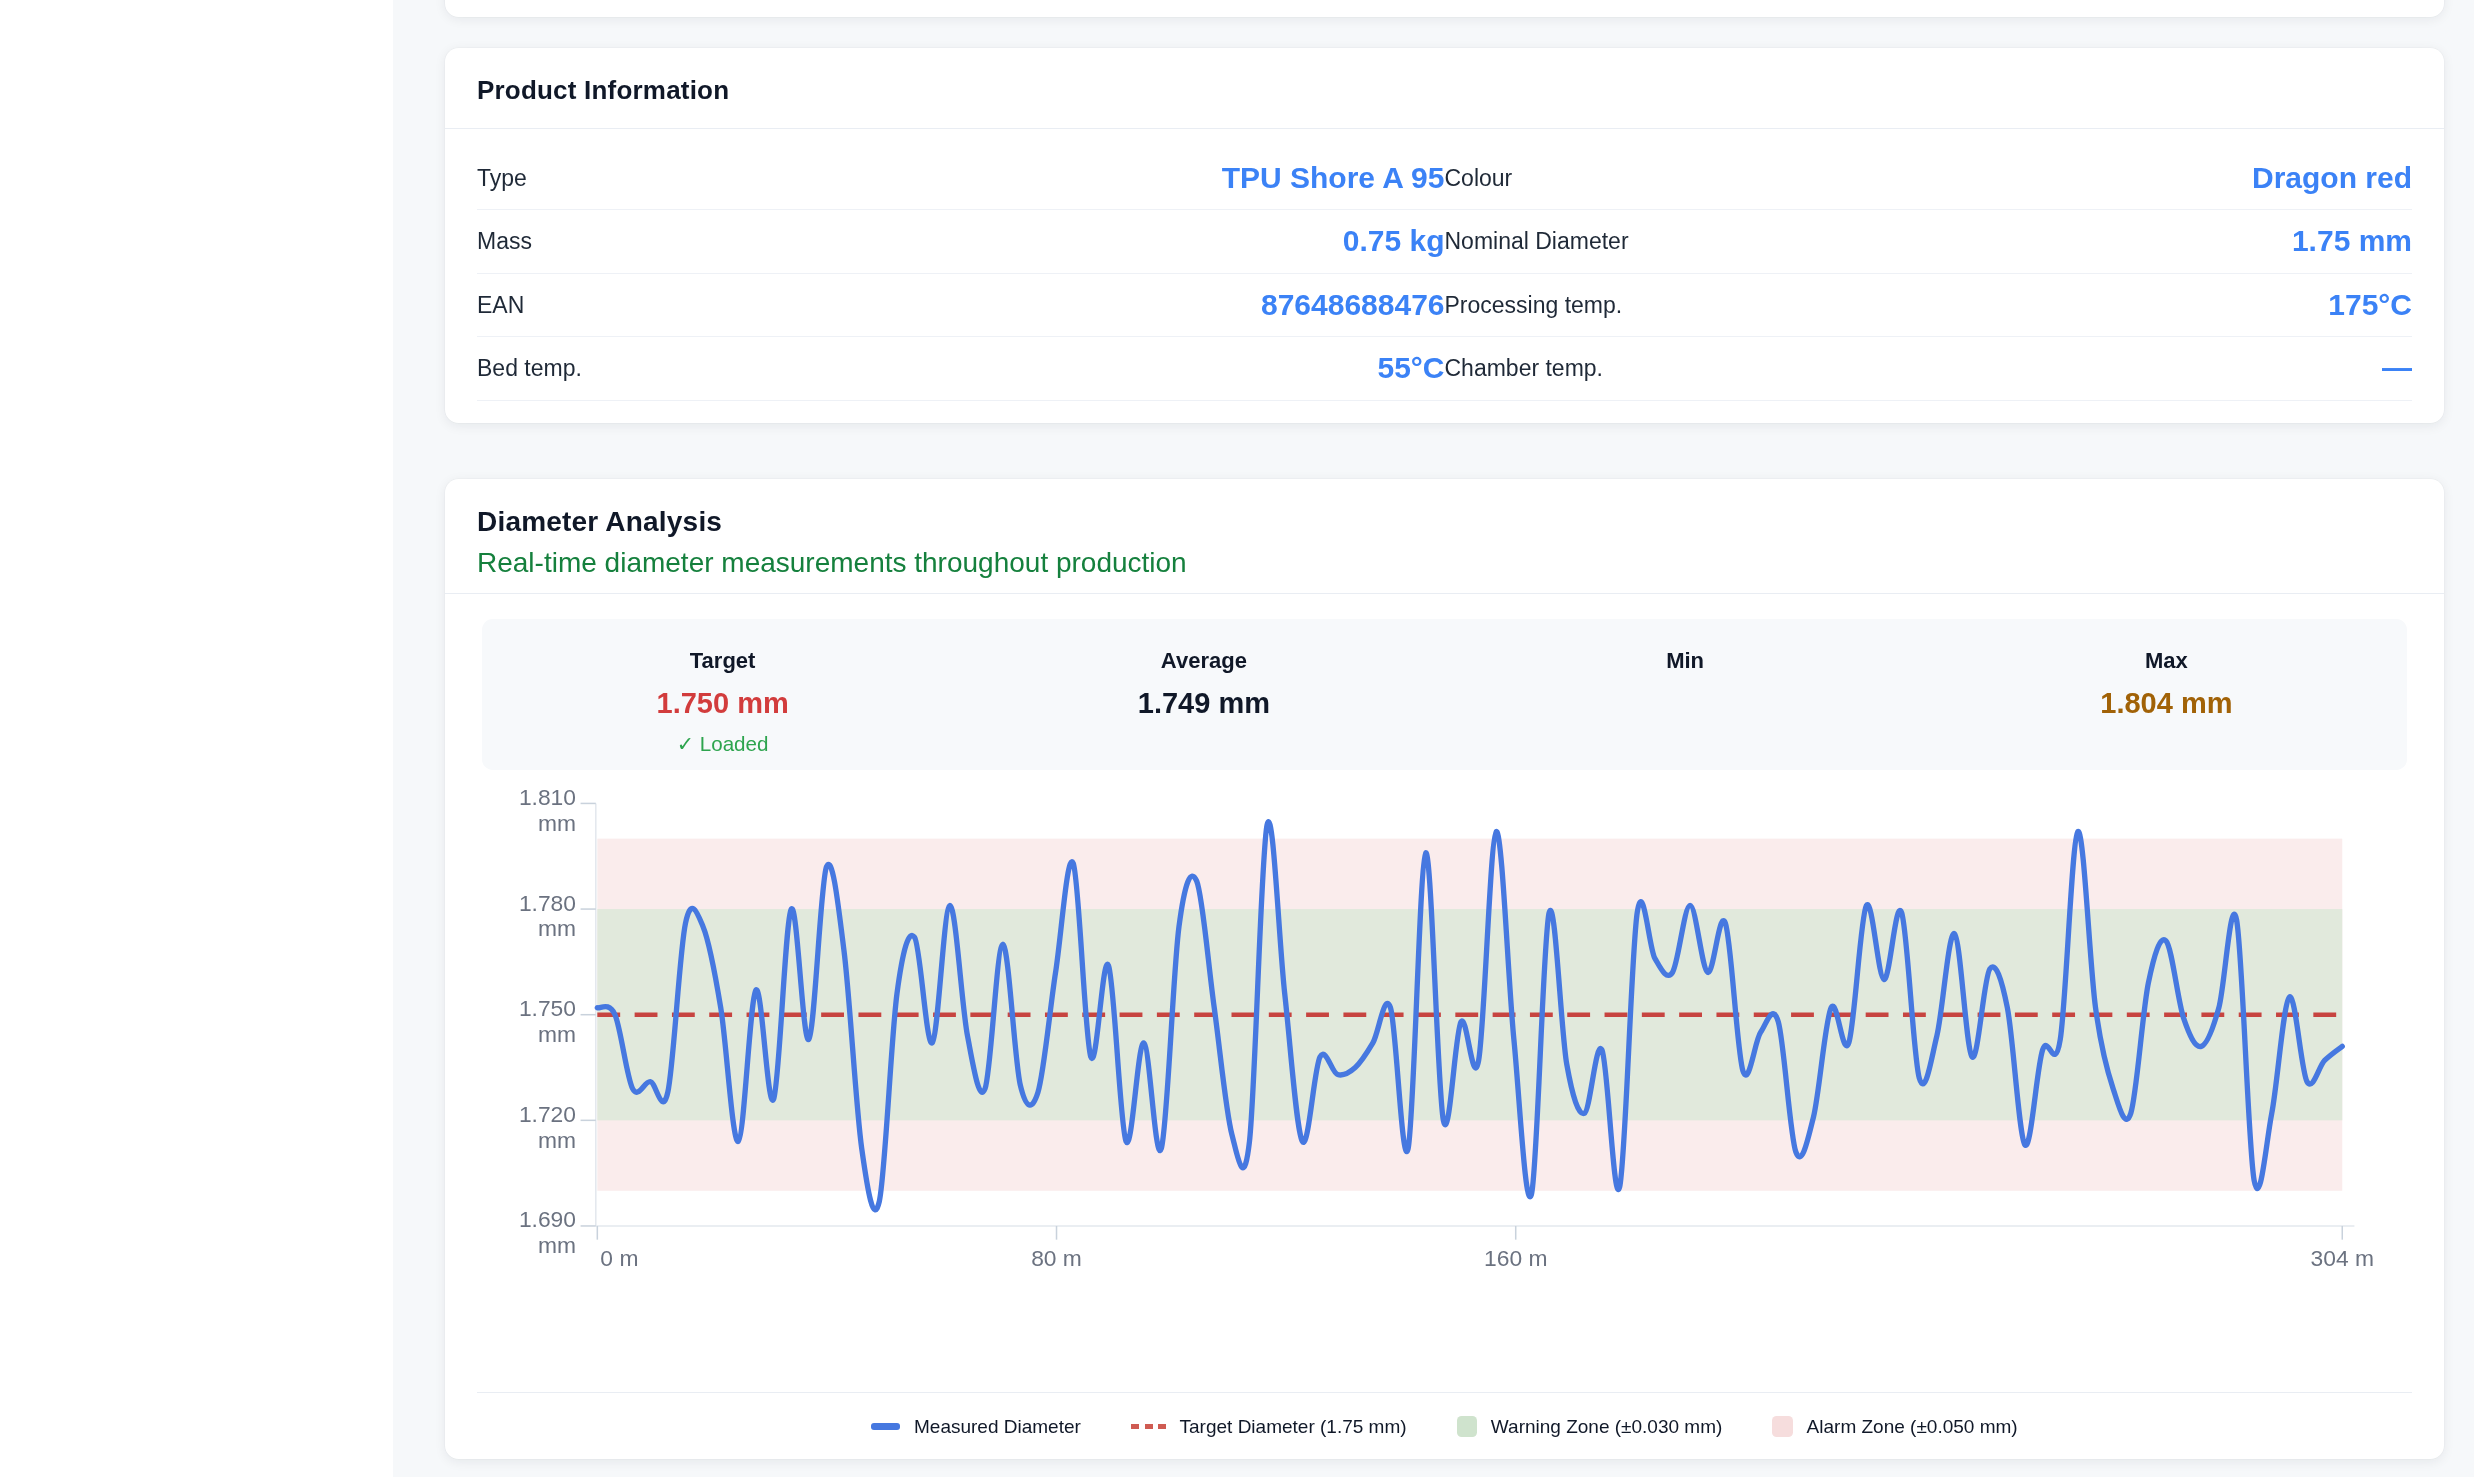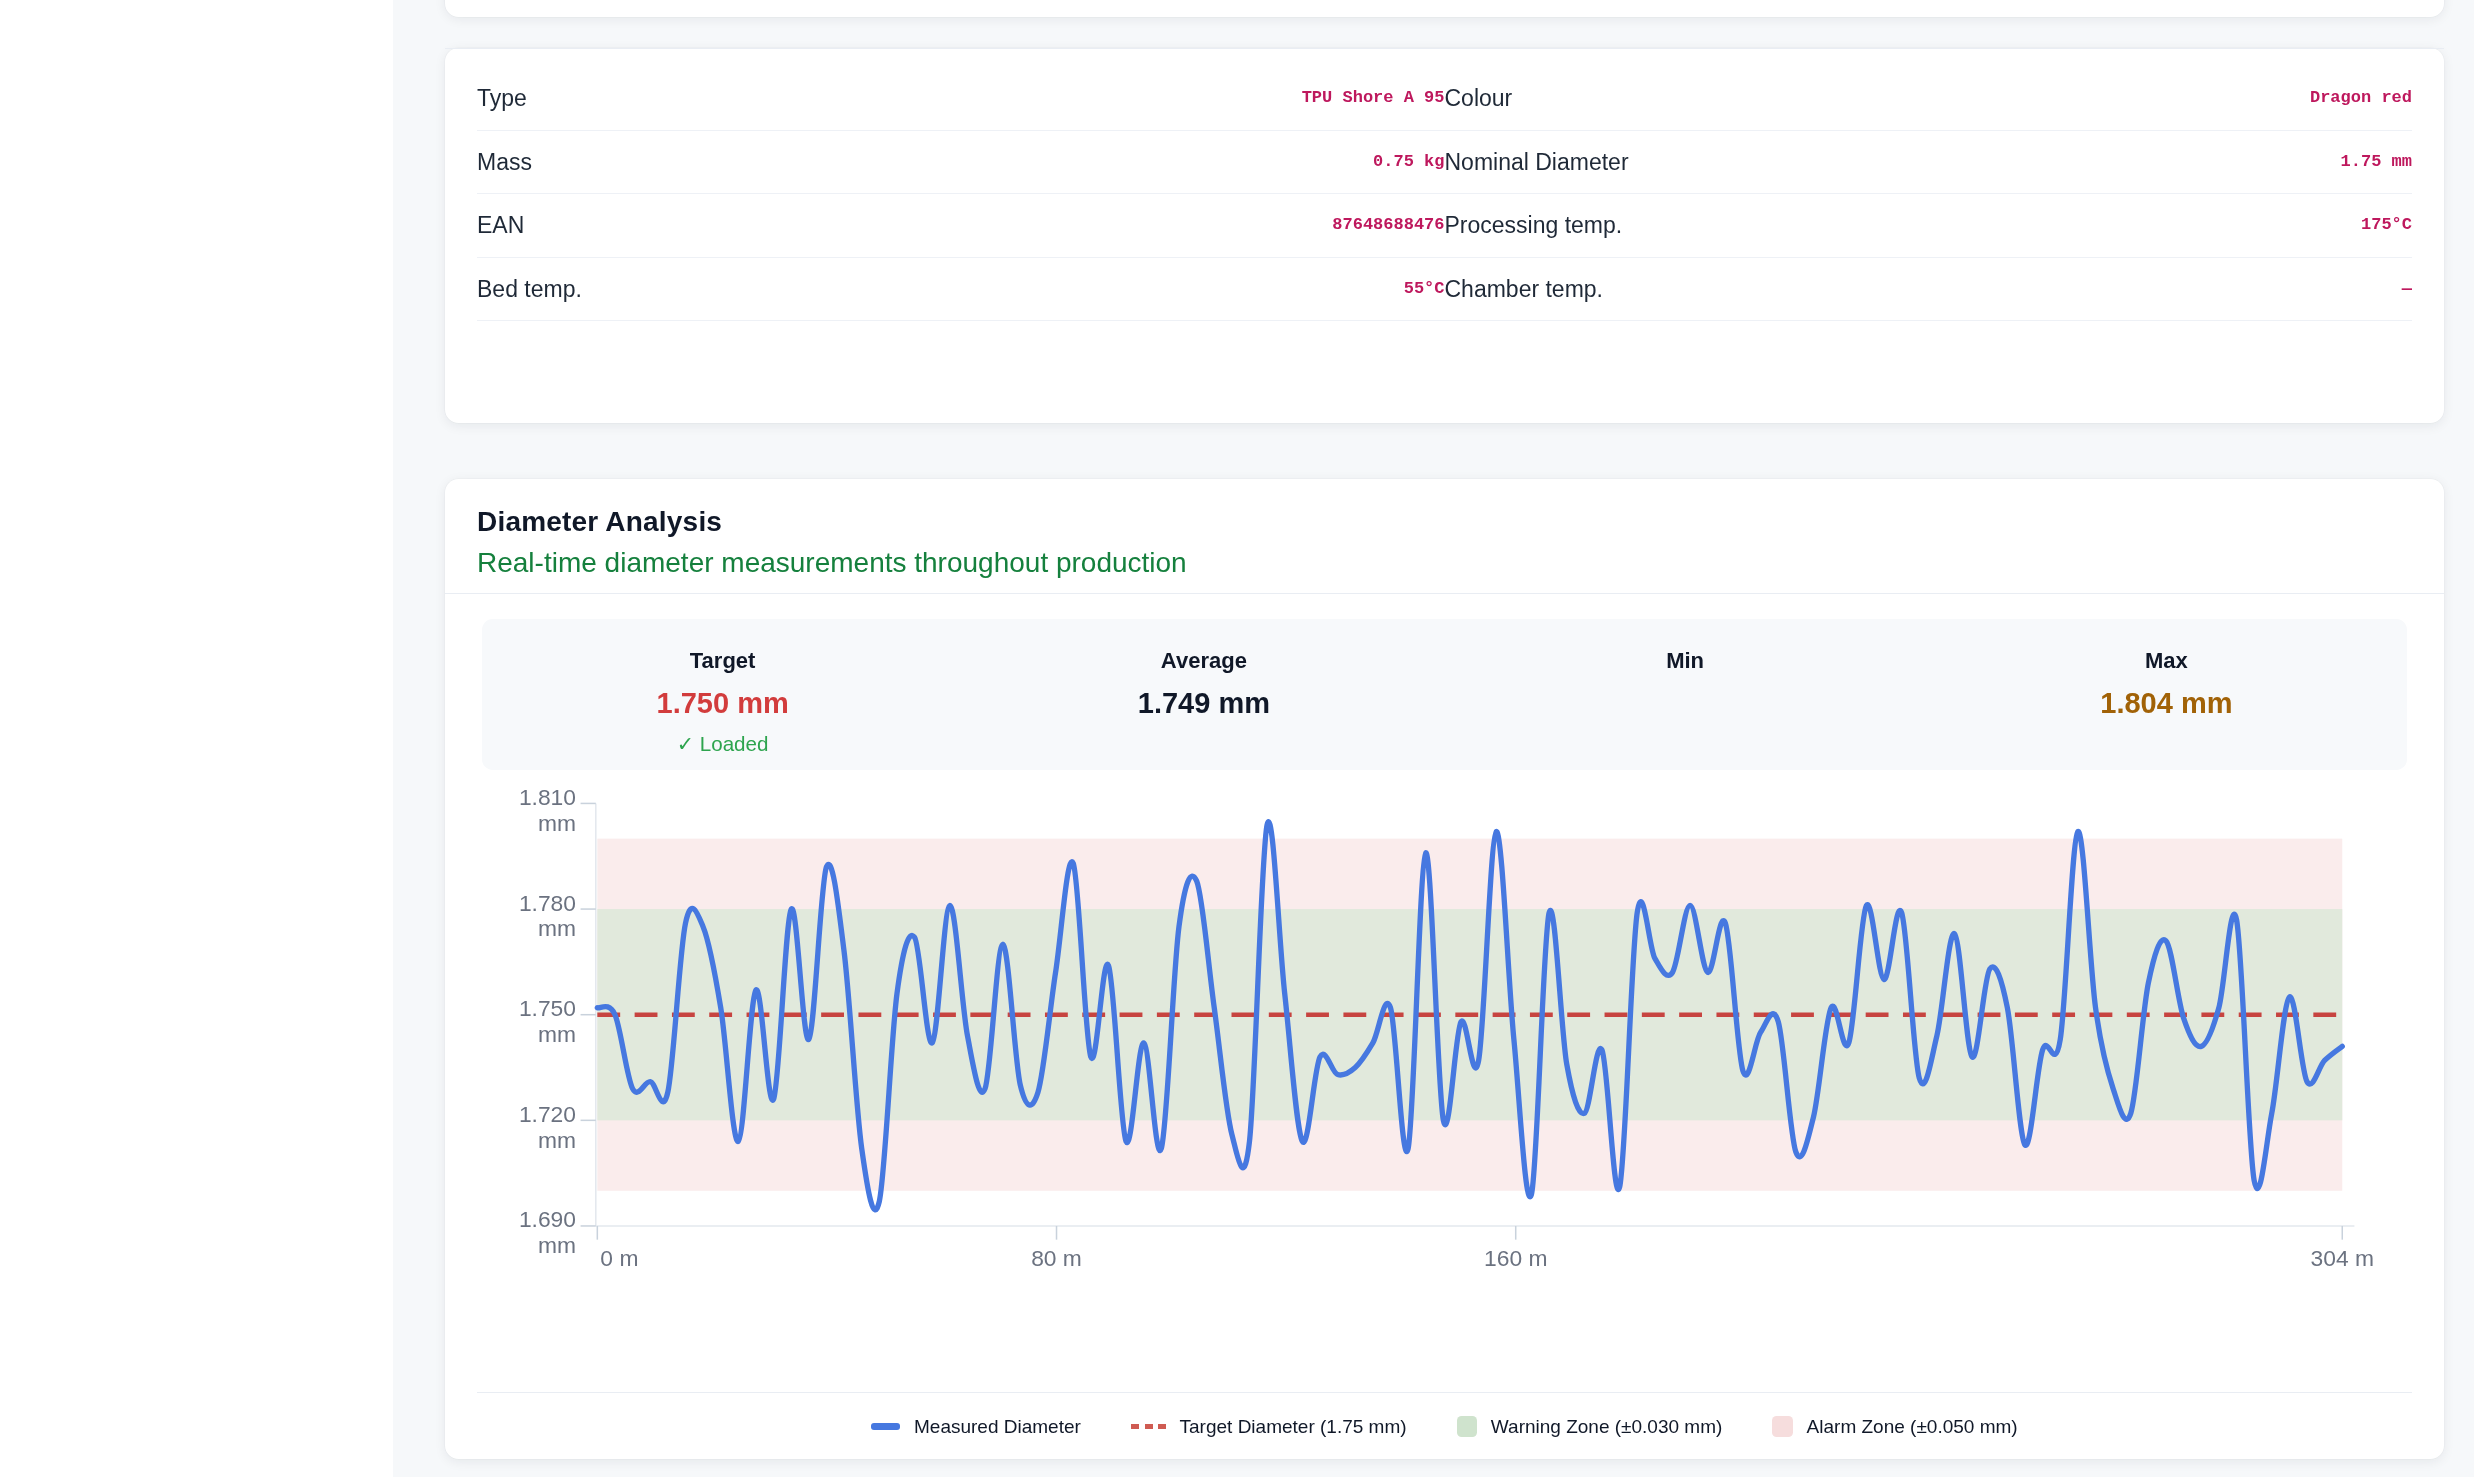--- a/index.html
+++ b/index.html
@@ -12,21 +12,21 @@
   .card-product { top:48px; height:375px; }
   .card-diameter { top:479px; height:980px; }
   .card h2 { font-size:26px; font-weight:700; color:#101828; padding:27.4px 32px 21.3px; letter-spacing:0.2px; }
   .card-diameter h2 { font-size:28px; padding:27.4px 32px 0; }
   .card-diameter .subtitle { font-size:28px; color:#15803d; padding:9.1px 32px 13.7px; }
   .card-divider { border-bottom:1.5px solid #e9edf3; }
   .pi-grid { display:grid; grid-template-columns:1fr 1fr; padding:18.3px 32px 0; }
   .pi-row { display:flex; justify-content:space-between; align-items:center; padding:16px 0;
             border-bottom:1.5px solid #eef1f6; }
   .pi-label { font-size:23px; color:#1f2937; line-height:30.5px; }
-  .pi-value { font-size:17px; color:#be185d; font-weight:600; line-height:30.5px;font-family:Liberation Mono, monospace; }
+  .pi-value { font-size:30px; color:#3b82f6; font-weight:600; line-height:30.5px; }
   .stats { margin:24.4px 37px 0; height:151px; background:#f7f9fb; border-radius:10.7px;
            display:grid; grid-template-columns:repeat(4,1fr); padding-top:29px; }
   .stat { text-align:center; }
   .stat-label { font-size:22px; font-weight:600; color:#101828; }
   .stat-value { font-size:29px; font-weight:700; margin-top:13.7px; }
   .stat-badge { font-size:20.6px; margin-top:12.2px; font-weight:500; }
   .chart-wrap { position:absolute; left:80px; top:300px; width:1850px; height:495px; }
   .chart-wrap svg { overflow:visible; }
   .legend-divider { position:absolute; left:32px; right:32px; top:913px; border-top:1.5px solid #e9edf3; }
   .legend { position:absolute; left:0; right:0; top:915px; height:65px; display:flex;
@@ -38,20 +38,21 @@
   .sw-box  { width:20.6px; height:20.6px; border-radius:4.6px; }
 </style>
 </head>
 <body>
 
 <div class="sidebar"></div>
 
 <div class="card card-partial"></div>
 
 <section class="card card-product">
+  <h2>Product Information</h2>
   <div class="card-divider"></div>
   <div class="pi-grid" id="pi-grid">
       <div>
         <div class="pi-row">
           <span class="pi-label">Type</span>
           <span class="pi-value">TPU Shore A 95</span>
         </div>
         <div class="pi-row">
           <span class="pi-label">Mass</span>
           <span class="pi-value">0.75 kg</span>

